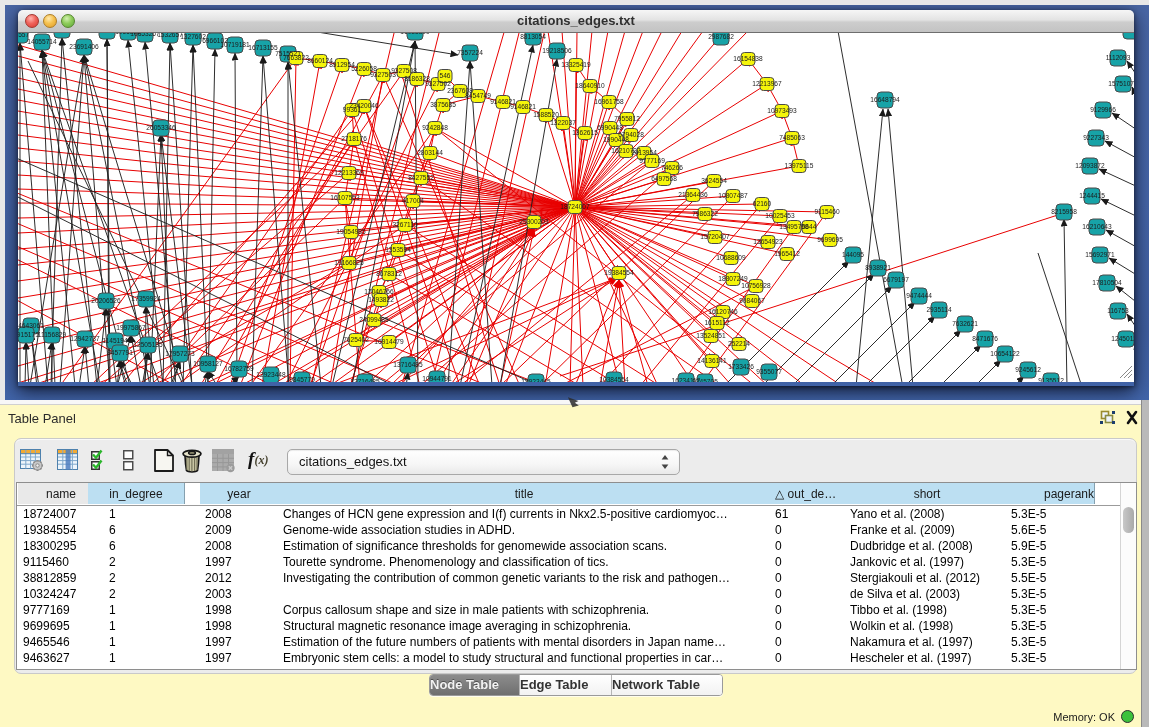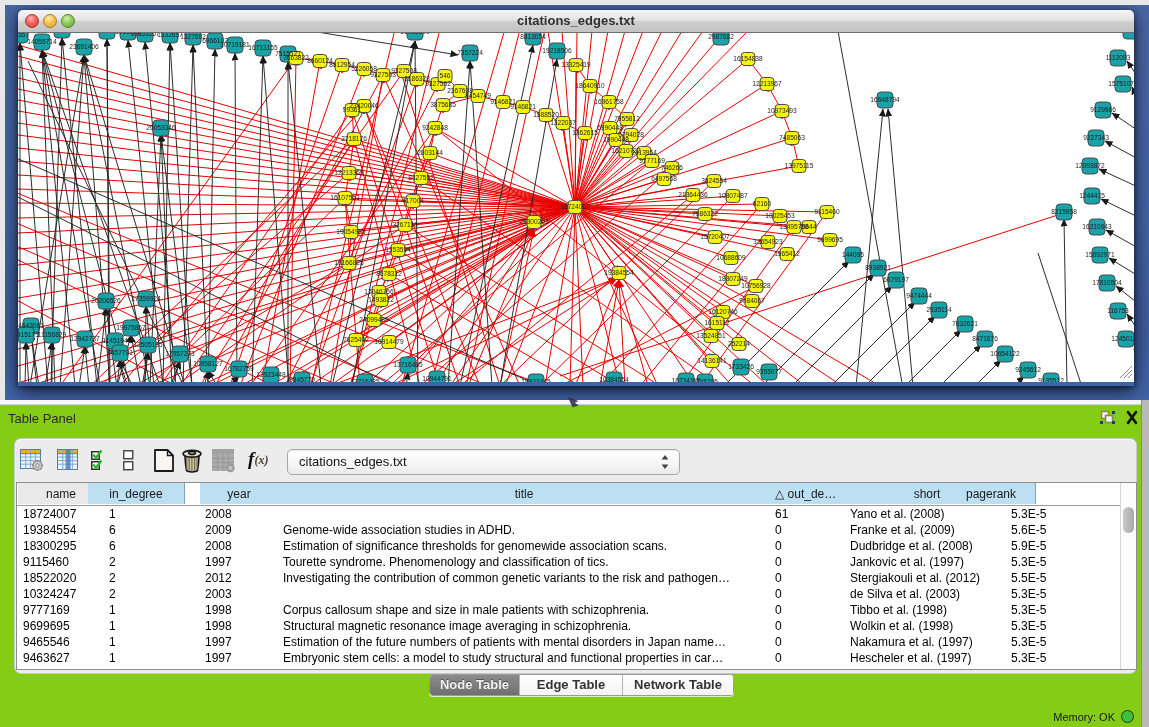--- a/index.html
+++ b/index.html
@@ -12,21 +12,21 @@
       background:linear-gradient(180deg,#f6f6f6 0%,#e3e3e3 45%,#cdcdcd 55%,#c3c3c3 100%);
       border-bottom:1px solid #6e6e6e;}
   .title{position:absolute;left:0;right:0;top:3px;text-align:center;font-size:13px;
       font-weight:bold;color:#303030;}
   .light{position:absolute;top:4px;width:12px;height:12px;border-radius:50%;}
   .l-red{left:7px;background:radial-gradient(circle at 40% 30%,#ffb3ad 0%,#f0645c 45%,#d8372e 100%);border:1px solid #a33730;}
   .l-yel{left:25px;background:radial-gradient(circle at 40% 30%,#ffeab0 0%,#f5c14e 45%,#e09c2a 100%);border:1px solid #ad7d26;}
   .l-grn{left:43px;background:radial-gradient(circle at 40% 30%,#d2f0b0 0%,#8ecc5a 45%,#5da83a 100%);border:1px solid #57862f;}
   .canvas{position:relative;height:349px;background:#fff;overflow:hidden;}
 
-  .tablepanel{position:absolute;left:0;top:400px;width:1149px;height:327px;background:#84cc16;}
+  .tablepanel{position:absolute;left:0;top:400px;width:1149px;height:327px;background:#fef9c3;}
   .tp-topline{position:absolute;left:0;top:0;width:1149px;height:4px;background:#f7f7f7;border-bottom:1px solid #d0d0d0;}
   .tp-title{position:absolute;left:8px;top:11px;font-size:13px;color:#2b2b2b;}
   .tp-icons{position:absolute;right:9px;top:9px;}
   .cursor{position:absolute;left:568px;top:-6px;}
 
   .cpanel{position:absolute;left:14px;top:38px;width:1121px;height:234px;background:#ececec;
       border:1px solid #c9c9c9;border-radius:7px;box-shadow:inset 0 1px 0 #fafafa;}
   .toolbar{position:absolute;left:0;top:40px;width:1149px;height:42px;}
   .dropdown{position:absolute;left:287px;top:9px;width:391px;height:24px;background:linear-gradient(180deg,#ffffff 0%,#f6f6f6 60%,#e9e9e9 100%);
       border:1px solid #a8a8a8;border-radius:5px;box-shadow:inset 0 1px 1px rgba(0,0,0,0.08);}
@@ -42,21 +42,21 @@
   .tr{position:relative;height:16px;}
   .td{position:absolute;top:0;height:16px;font-size:12px;color:#000;line-height:16px;
       padding-left:5px;white-space:nowrap;overflow:hidden;}
   .vsb{position:absolute;right:0;top:0;width:15px;height:186px;background:#fcfcfc;border-left:1px solid #d5d5d5;}
   .vsb .thumb{position:absolute;left:2px;top:24px;width:11px;height:26px;background:linear-gradient(90deg,#c8c8c8,#a9a9a9);border-radius:6px;}
   .rstrip{position:absolute;left:1141px;top:0px;width:8px;height:327px;background:#b9b9b9;border-left:1px solid #8a8a8a;}
 
   .tabbar{position:absolute;left:429px;top:274px;height:20px;display:flex;
       border:1px solid #9a9a9a;border-radius:4px;overflow:hidden;background:#fff;
       box-shadow:0 1px 0 rgba(255,255,255,0.7);}
-  .tab{font-size:13px;font-weight:bold;color:#333;line-height:20px;text-align:center;box-sizing:border-box;
+  .tab{font-size:13px;font-weight:bold;color:#333;line-height:20px;box-sizing:border-box;
       border-right:1px solid #b5b5b5;background:linear-gradient(180deg,#ffffff,#f2f2f2);}
   .tab:last-child{border-right:none;}
   .tab.sel{background:linear-gradient(180deg,#8c8c8c,#6f6f6f);color:#f2f2f2;
       text-shadow:0 -1px 0 rgba(0,0,0,0.4);}
   .memory{position:absolute;right:34px;top:311px;font-size:11px;color:#1a1a1a;}
   .memdot{position:absolute;right:15px;top:310px;width:11px;height:11px;border-radius:50%;
       background:#3cc13c;border:1.5px solid #2e2e2e;}
 </style></head>
 <body>
 <div class="bluepanel">
@@ -832,27 +832,28 @@
   </div>
 
   <div class="tablepane">
     <div class="thead">
         <div class="th gray" style="left:1px;width:86px;">name</div>
         <div class="th" style="left:71px;width:96px;">in_degree</div>
         <div class="th" style="left:183px;width:78px;">year</div>
         <div class="th" style="left:261px;width:492px;">title</div>
         <div class="th" style="left:753px;width:75px;text-align:left;padding-left:5px;">△ out_de…</div>
         <div class="th" style="left:828px;width:164px;">short</div>
-        <div class="th" style="left:930px;width:88px;">pagerank</div>
+        <div class="th" style="left:989px;width:88px;text-align:right;">pagerank</div>
       </div>
     <div class="tbody">
 <div class="tr">
           <div class="td" style="left:1px;width:86px">18724007</div>
           <div class="td" style="left:87px;width:96px">1</div>
           <div class="td" style="left:183px;width:78px">2008</div>
+          <div class="td" style="left:261px;width:492px">Changes of HCN gene expression and I(f) currents in Nkx2.5-positive cardiomyoc…</div>
           <div class="td" style="left:753px;width:75px">61</div>
           <div class="td" style="left:828px;width:164px">Yano et al. (2008)</div>
           <div class="td" style="left:989px;width:88px">5.3E-5</div>
         </div>
 <div class="tr">
           <div class="td" style="left:1px;width:86px">19384554</div>
           <div class="td" style="left:87px;width:96px">6</div>
           <div class="td" style="left:183px;width:78px">2009</div>
           <div class="td" style="left:261px;width:492px">Genome-wide association studies in ADHD.</div>
           <div class="td" style="left:753px;width:75px">0</div>
@@ -871,21 +872,21 @@
 <div class="tr">
           <div class="td" style="left:1px;width:86px">9115460</div>
           <div class="td" style="left:87px;width:96px">2</div>
           <div class="td" style="left:183px;width:78px">1997</div>
           <div class="td" style="left:261px;width:492px">Tourette syndrome. Phenomenology and classification of tics.</div>
           <div class="td" style="left:753px;width:75px">0</div>
           <div class="td" style="left:828px;width:164px">Jankovic et al. (1997)</div>
           <div class="td" style="left:989px;width:88px">5.3E-5</div>
         </div>
 <div class="tr">
-          <div class="td" style="left:1px;width:86px">18522020</div>
+          <div class="td" style="left:1px;width:86px">38812859</div>
           <div class="td" style="left:87px;width:96px">2</div>
           <div class="td" style="left:183px;width:78px">2012</div>
           <div class="td" style="left:261px;width:492px">Investigating the contribution of common genetic variants to the risk and pathogen…</div>
           <div class="td" style="left:753px;width:75px">0</div>
           <div class="td" style="left:828px;width:164px">Stergiakouli et al. (2012)</div>
           <div class="td" style="left:989px;width:88px">5.5E-5</div>
         </div>
 <div class="tr">
           <div class="td" style="left:1px;width:86px">10324247</div>
           <div class="td" style="left:87px;width:96px">2</div>
@@ -932,18 +933,18 @@
         </div>
     </div>
     <div class="vsb">
         <div class="thumb"></div>
       </div>
   </div>
   <div class="rstrip"></div>
 
   <div class="tabbar">
     <div class="tab sel" style="width:90px">Node Table</div>
-      <div class="tab" style="width:103px">Edge Table</div>
+      <div class="tab" style="width:92px">Edge Table</div>
       <div class="tab" style="width:110px">Network Table</div>
   </div>
   <div class="memory">Memory: OK</div>
   <div class="memdot"></div>
 </div>
 
 </body></html>

